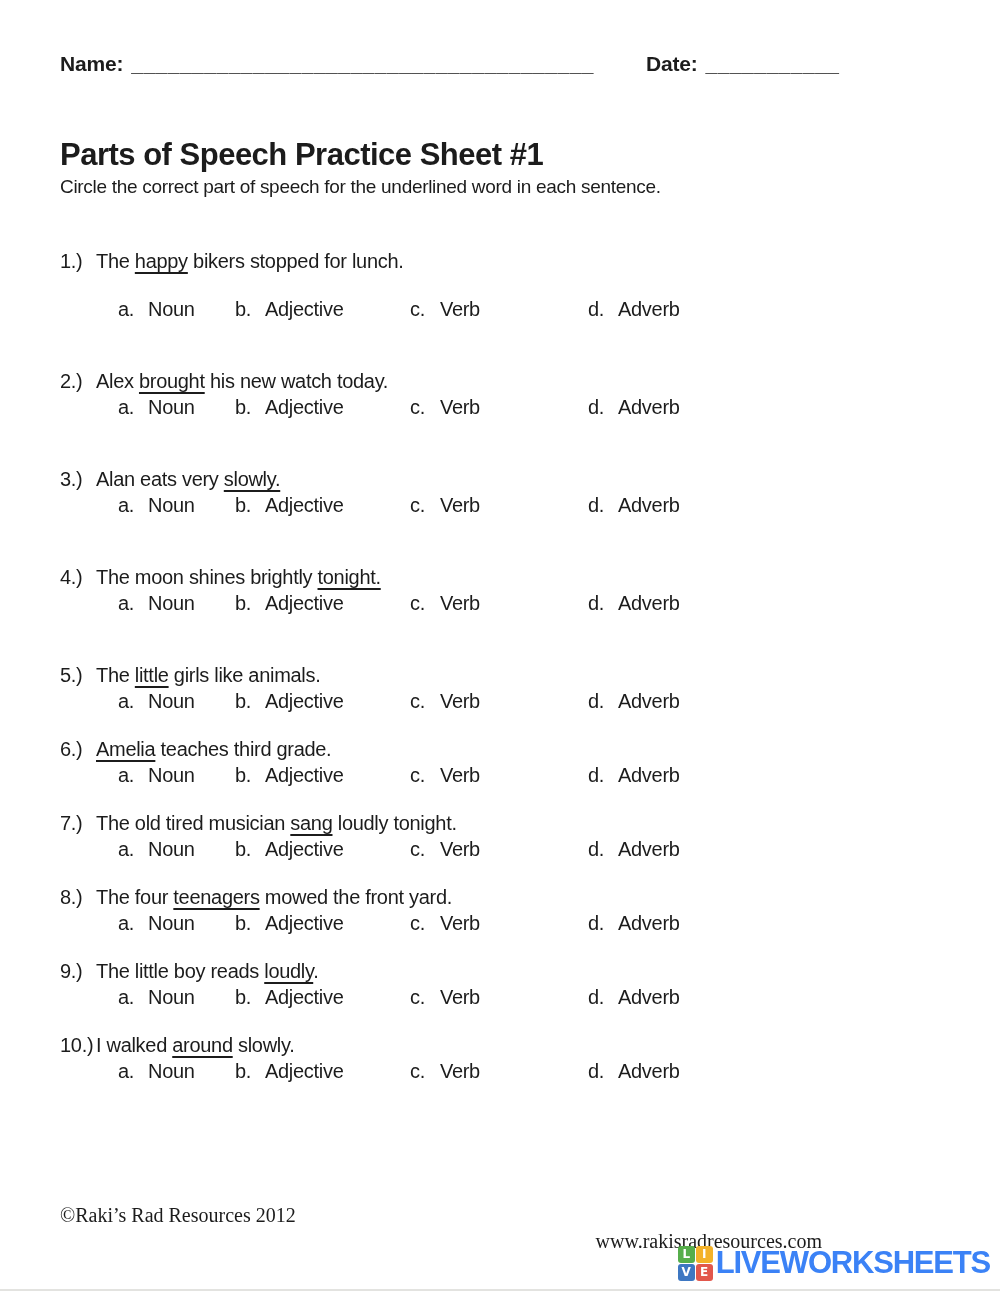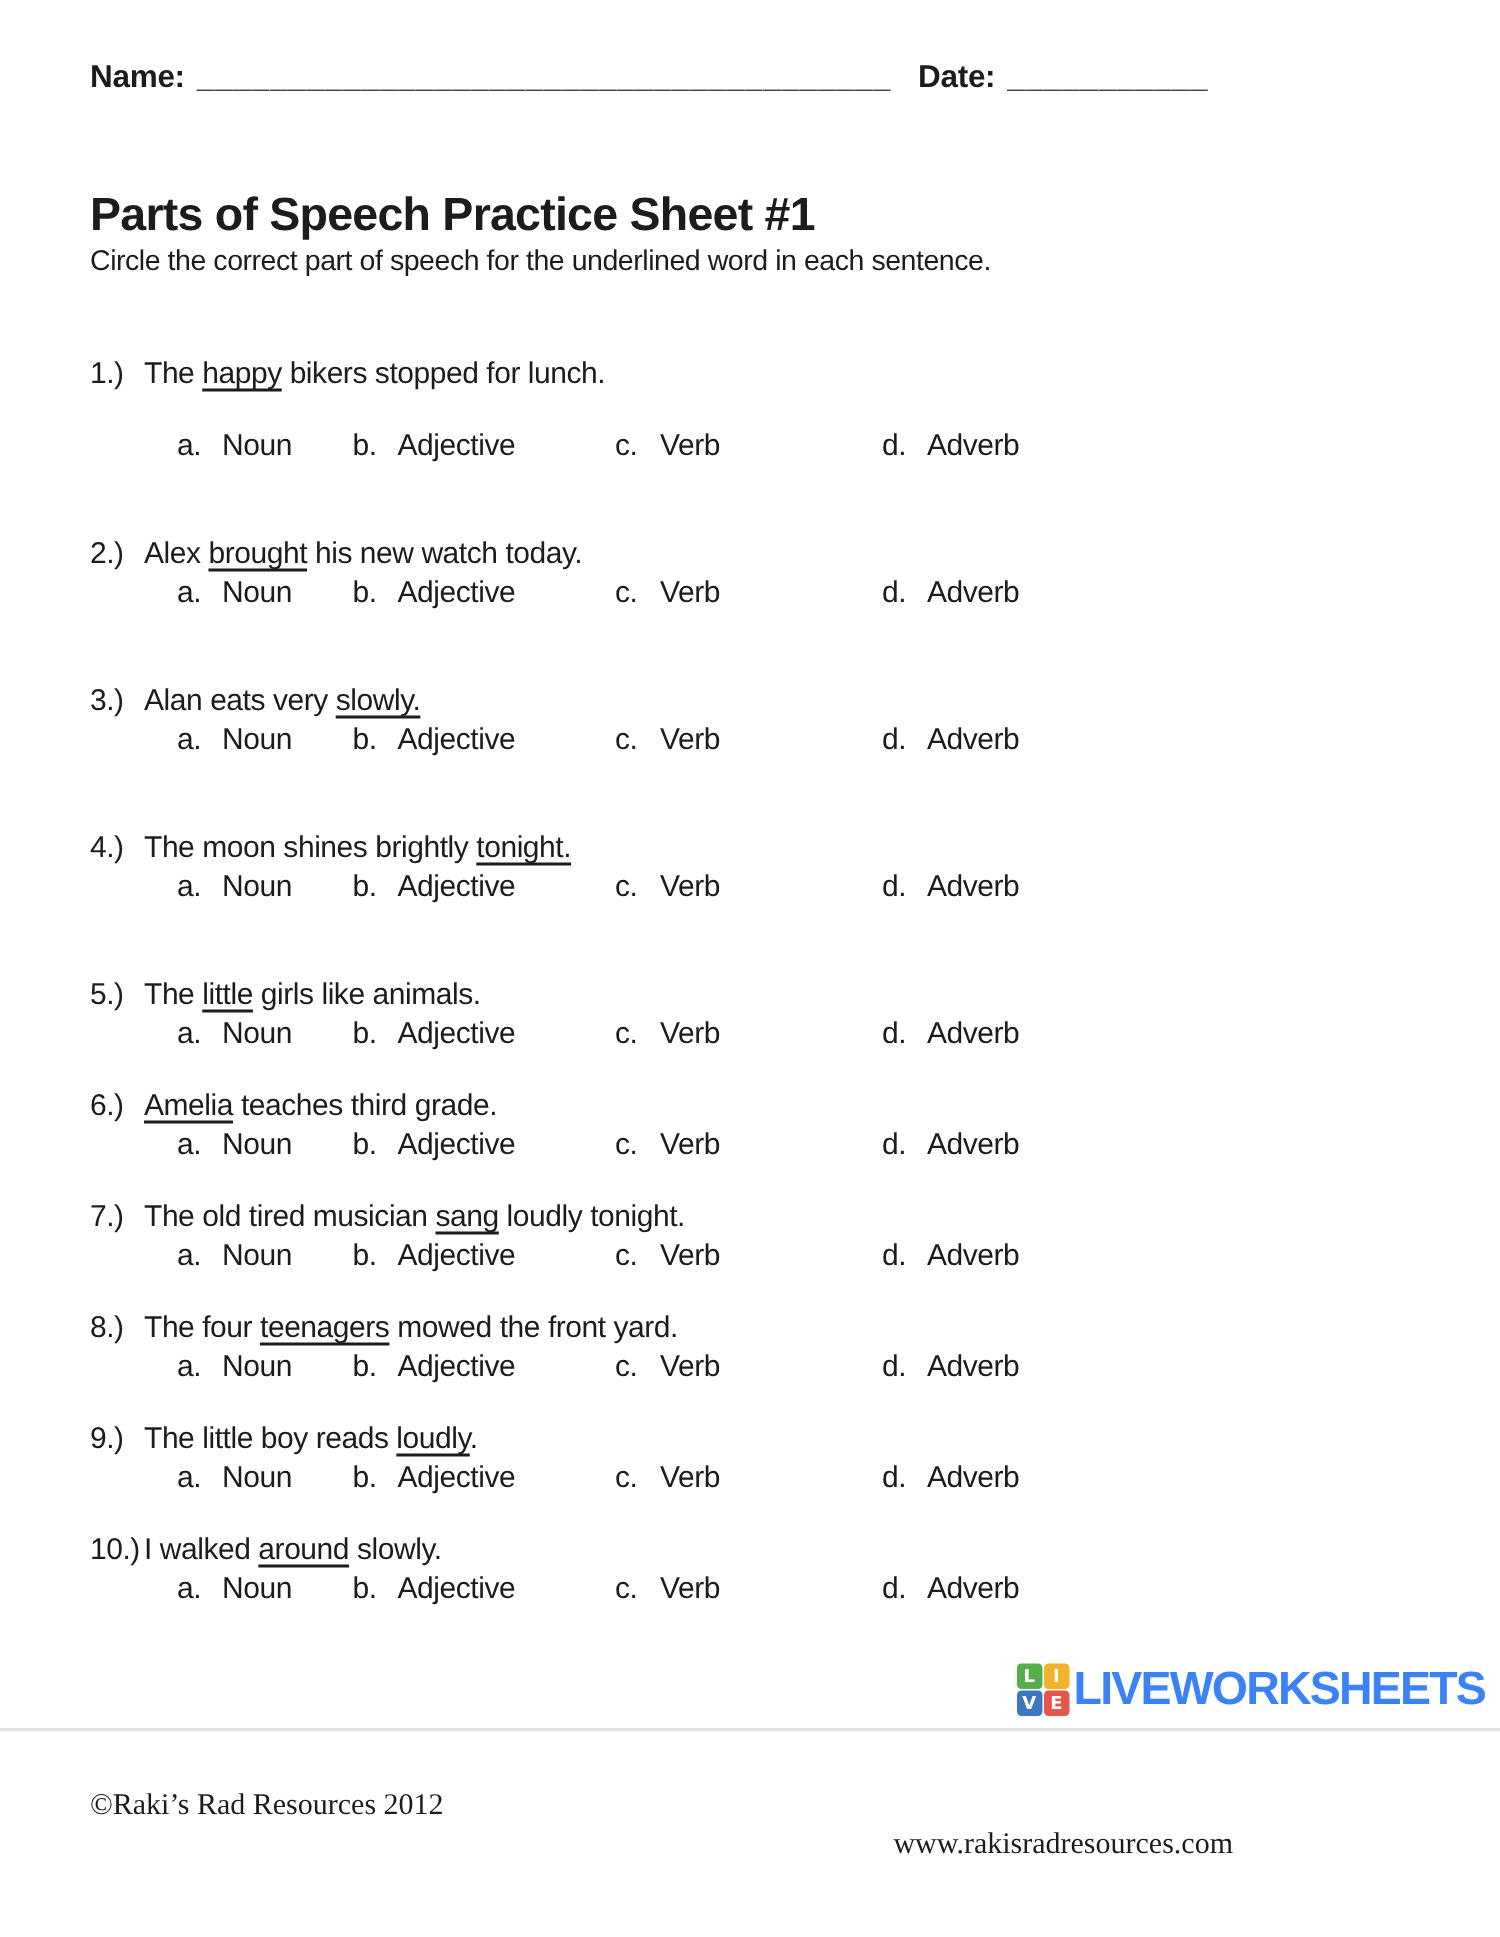--- a/index.html
+++ b/index.html
@@ -5,40 +5,40 @@
   * { box-sizing: border-box; }
   html, body { margin: 0; padding: 0; }
   body {
     width: 1000px; height: 1291px;
     background: #ffffff;
     color: #1c1c1c;
     font-family: "Liberation Sans", sans-serif;
     overflow: hidden;
   }
   .page {
-    width: 1000px; height: 1154px;
-    padding: 40px 60px 0 60px;
+    width: 1000px; height: 1291px;
+    padding: 52px 60px 0 60px;
     position: relative;
     border-bottom: 2px solid #e3e3e0;
   }
 
   
   .name-row {
     display: flex;
     align-items: baseline;
     font-size: 21px;
     font-weight: bold;
     letter-spacing: -0.2px;
     white-space: nowrap;
   }
   .fill-line {
     font-weight: bold;
     letter-spacing: 0.5px;
   }
-  .date-group { margin-left: 18px; }
+  .date-group { margin-left: 52px; }
   .label-gap { display: inline-block; width: 8px; }
 
   
   .title {
     margin-top: 60px;
     font-size: 31px;
     font-weight: bold;
     line-height: 38px;
     letter-spacing: -0.5px;
   }

